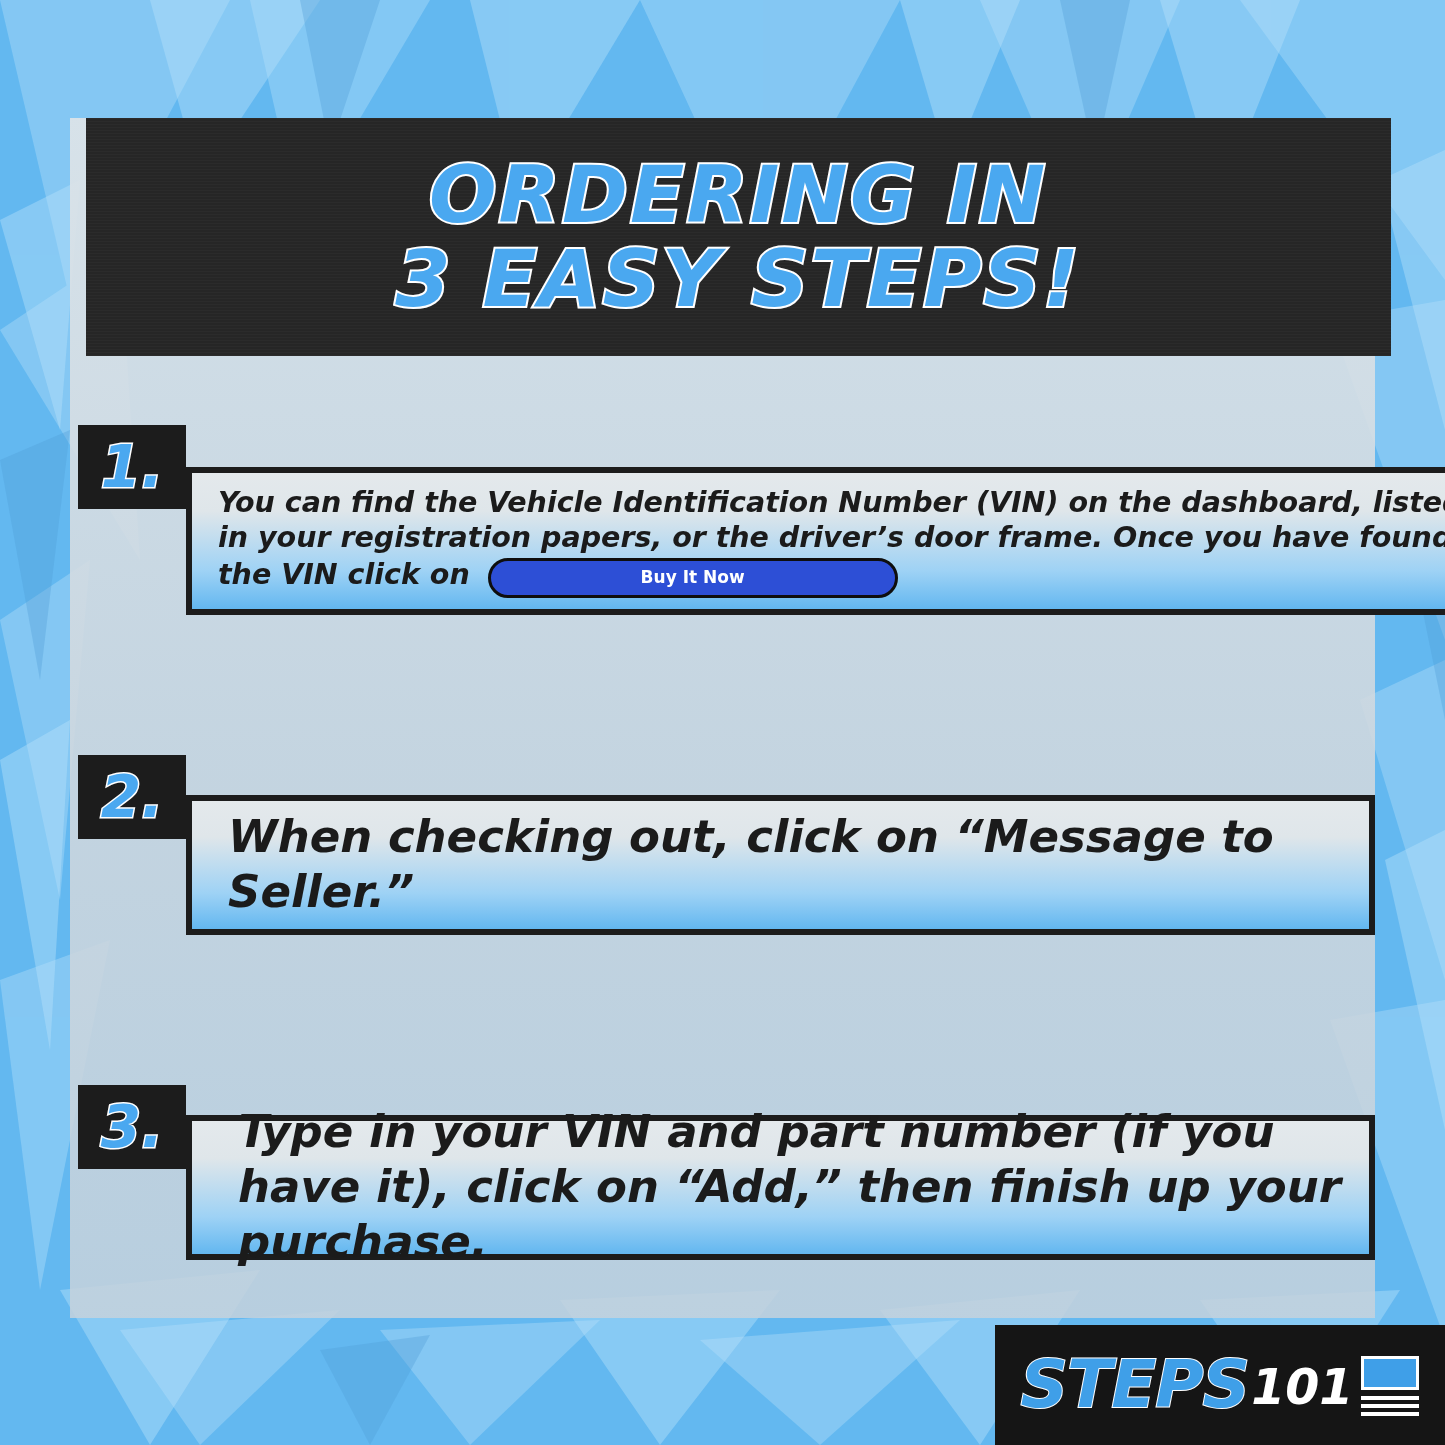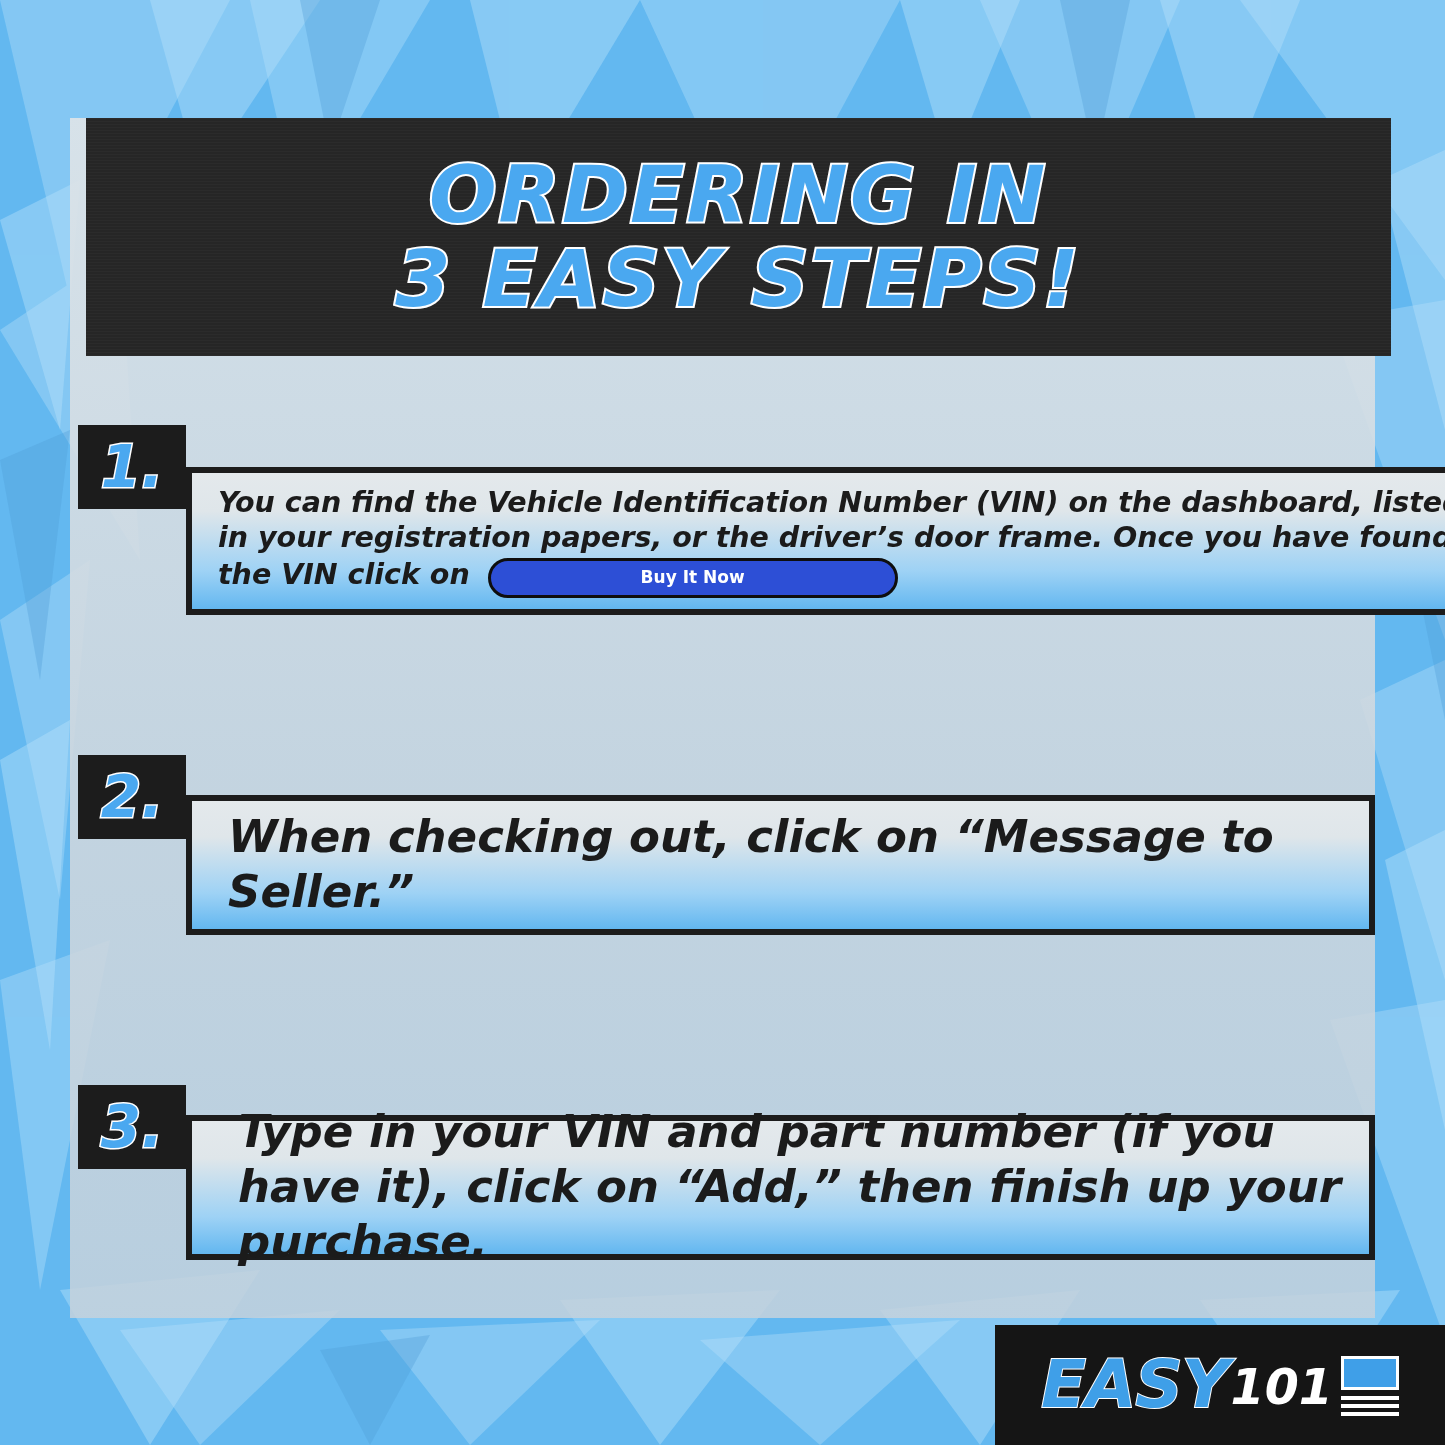--- a/index.html
+++ b/index.html
@@ -289,21 +289,21 @@
     <div class="badge">
       <span class="badge-text">3.</span>
     </div>
     <div class="step-box" style="left:108px; top:30px; width:1189px; height:145px;">
       <div class="step-text s3-text">Type in your VIN and part number (if you have it), click on “Add,” then finish up your purchase.</div>
     </div>
   </div>
 
   <div class="logo">
     <div class="logo-inner">
-      <span class="logo-auto">EASY</span>
+      <span class="logo-auto">STEPS</span>
       <span class="logo-101">101</span>
       <span class="logo-mark">
         <span class="blk"></span>
         <span class="ln l1"></span>
         <span class="ln l2"></span>
         <span class="ln l3"></span>
       </span>
     </div>
   </div>
 

